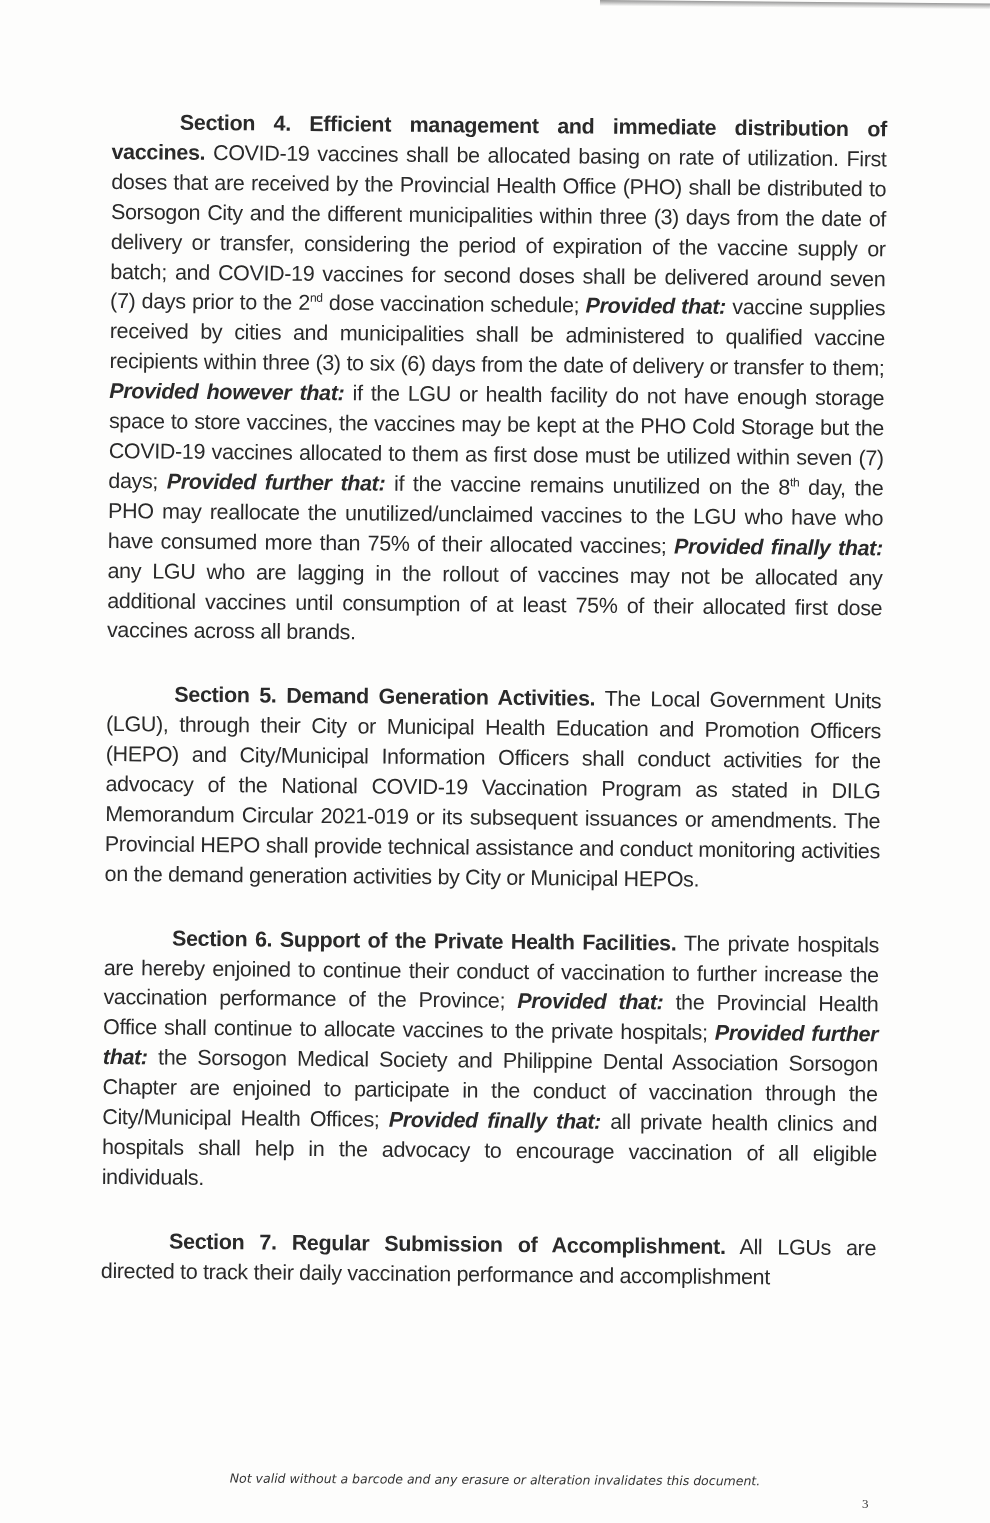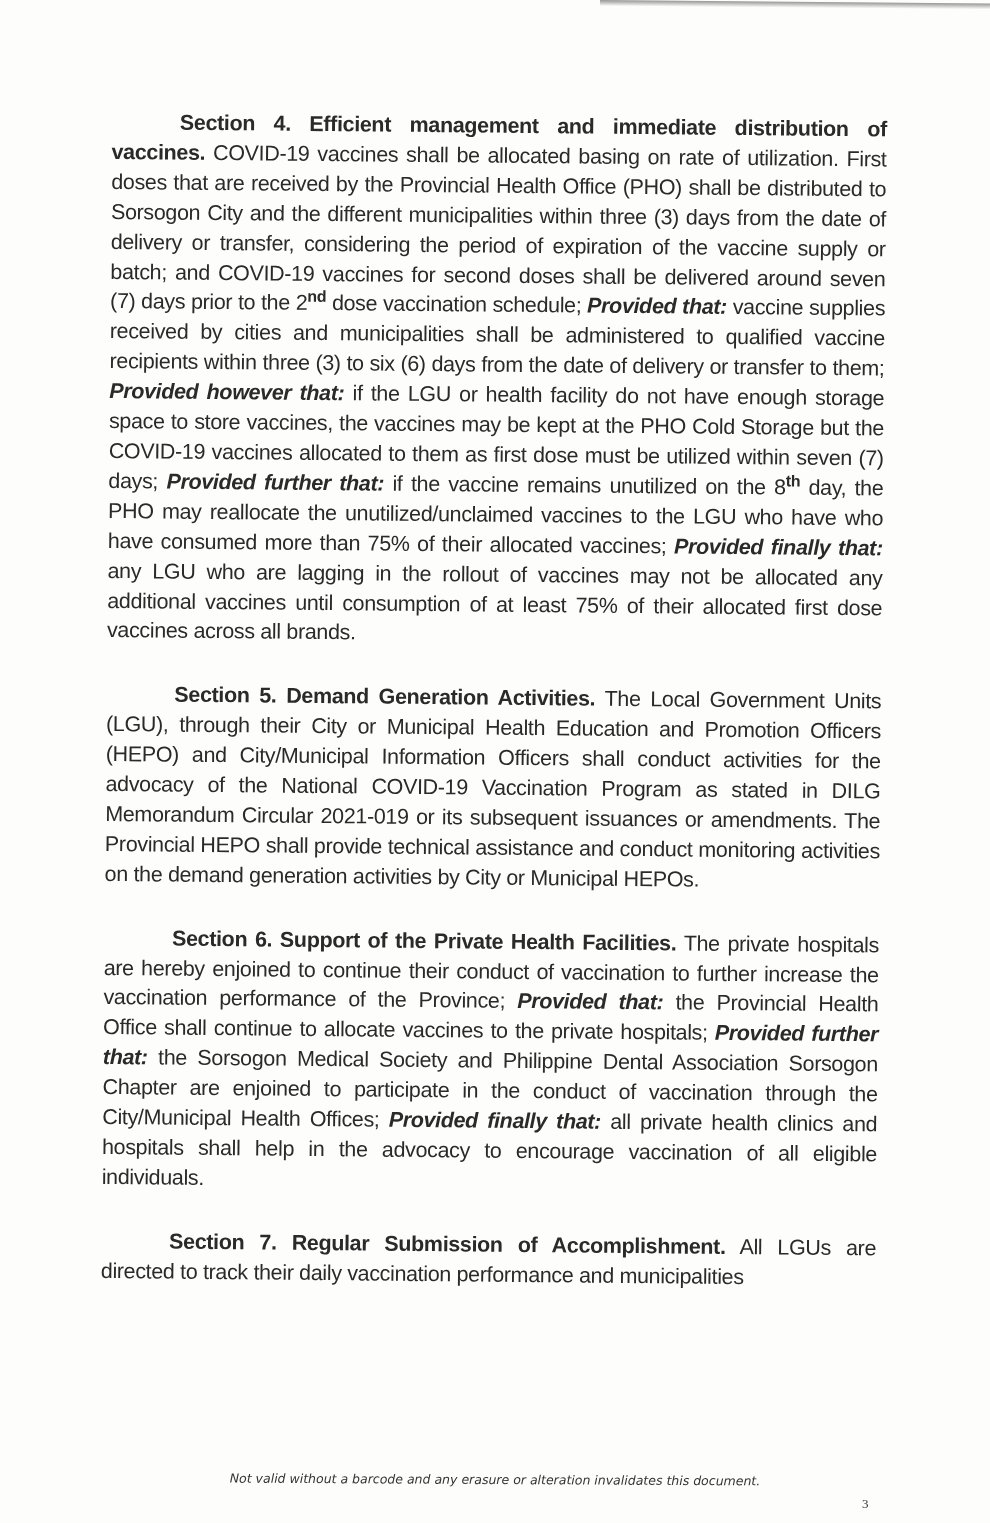--- a/index.html
+++ b/index.html
@@ -19,21 +19,21 @@
     transform: rotate(0.55deg); transform-origin: left top;
   }
   .section {
     font-size: 21.5px; line-height: 29.9px;
     text-align: justify; text-indent: 68px;
     margin: 0 0 34px 0;
     font-stretch: condensed; letter-spacing: -0.35px;
   }
   .section .heading { font-weight: bold; }
   .section em.prov { font-weight: bold; font-style: italic; }
-  sup { font-size: 16px; line-height: 0; vertical-align: super; font-weight: bold; }
+  sup { font-size: 12px; line-height: 0; vertical-align: super; }
   .s5 { margin-top: 30px; }
   .s6 { margin-top: 6px; }
   .s7 { margin-top: 6px; }
   .footer-note {
     position: absolute; top: 1472px; left: 0; width: 990px; text-align: center;
     font-family: "DejaVu Sans", sans-serif; font-style: italic; font-size: 12.5px;
     color: #333; transform: rotate(0.3deg);
   }
   .page-number {
     position: absolute; top: 1496px; left: 862px; font-size: 13px; color: #333;
@@ -49,18 +49,18 @@
   <p class="section s4">
     <span class="heading">Section 4. Efficient management and immediate distribution of vaccines.</span><span class="content"><span> COVID-19 vaccines shall be allocated basing on rate of utilization. First doses that are received by the Provincial Health Office (PHO) shall be distributed to Sorsogon City and the different municipalities within three (3) days from the date of delivery or transfer, considering the period of expiration of the vaccine supply or batch; and COVID-19 vaccines for second doses shall be delivered around seven (7) days prior to the 2</span><sup>nd</sup><span> dose vaccination schedule; </span><em class="prov">Provided that:</em><span> vaccine supplies received by cities and municipalities shall be administered to qualified vaccine recipients within three (3) to six (6) days from the date of delivery or transfer to them; </span><em class="prov">Provided however that:</em><span> if the LGU or health facility do not have enough storage space to store vaccines, the vaccines may be kept at the PHO Cold Storage but the COVID-19 vaccines allocated to them as first dose must be utilized within seven (7) days; </span><em class="prov">Provided further that:</em><span> if the vaccine remains unutilized on the 8</span><sup>th</sup><span> day, the PHO may reallocate the unutilized/unclaimed vaccines to the LGU who have who have consumed more than 75% of their allocated vaccines; </span><em class="prov">Provided finally that:</em><span> any LGU who are lagging in the rollout of vaccines may not be allocated any additional vaccines until consumption of at least 75% of their allocated first dose vaccines across all brands.</span></span>
   </p>
   <p class="section s5">
     <span class="heading">Section 5. Demand Generation Activities.</span><span class="content"><span> The Local Government Units (LGU), through their City or Municipal Health Education and Promotion Officers (HEPO) and City/Municipal Information Officers shall conduct activities for the advocacy of the National COVID-19 Vaccination Program as stated in DILG Memorandum Circular 2021-019 or its subsequent issuances or amendments. The Provincial HEPO shall provide technical assistance and conduct monitoring activities on the demand generation activities by City or Municipal HEPOs.</span></span>
   </p>
   <p class="section s6">
     <span class="heading">Section 6. Support of the Private Health Facilities.</span><span class="content"><span> The private hospitals are hereby enjoined to continue their conduct of vaccination to further increase the vaccination performance of the Province; </span><em class="prov">Provided that:</em><span> the Provincial Health Office shall continue to allocate vaccines to the private hospitals; </span><em class="prov">Provided further that:</em><span> the Sorsogon Medical Society and Philippine Dental Association Sorsogon Chapter are enjoined to participate in the conduct of vaccination through the City/Municipal Health Offices; </span><em class="prov">Provided finally that:</em><span> all private health clinics and hospitals shall help in the advocacy to encourage vaccination of all eligible individuals.</span></span>
   </p>
   <p class="section s7">
-    <span class="heading">Section 7. Regular Submission of Accomplishment.</span><span class="content"><span> All LGUs are directed to track their daily vaccination performance and municipalities</span></span>
+    <span class="heading">Section 7. Regular Submission of Accomplishment.</span><span class="content"><span> All LGUs are directed to track their daily vaccination performance and accomplishment</span></span>
   </p>
 </div>
 
 <div class="footer-note">Not valid without a barcode and any erasure or alteration invalidates this document.</div>
 <div class="page-number">3</div>
 
 </body></html>

